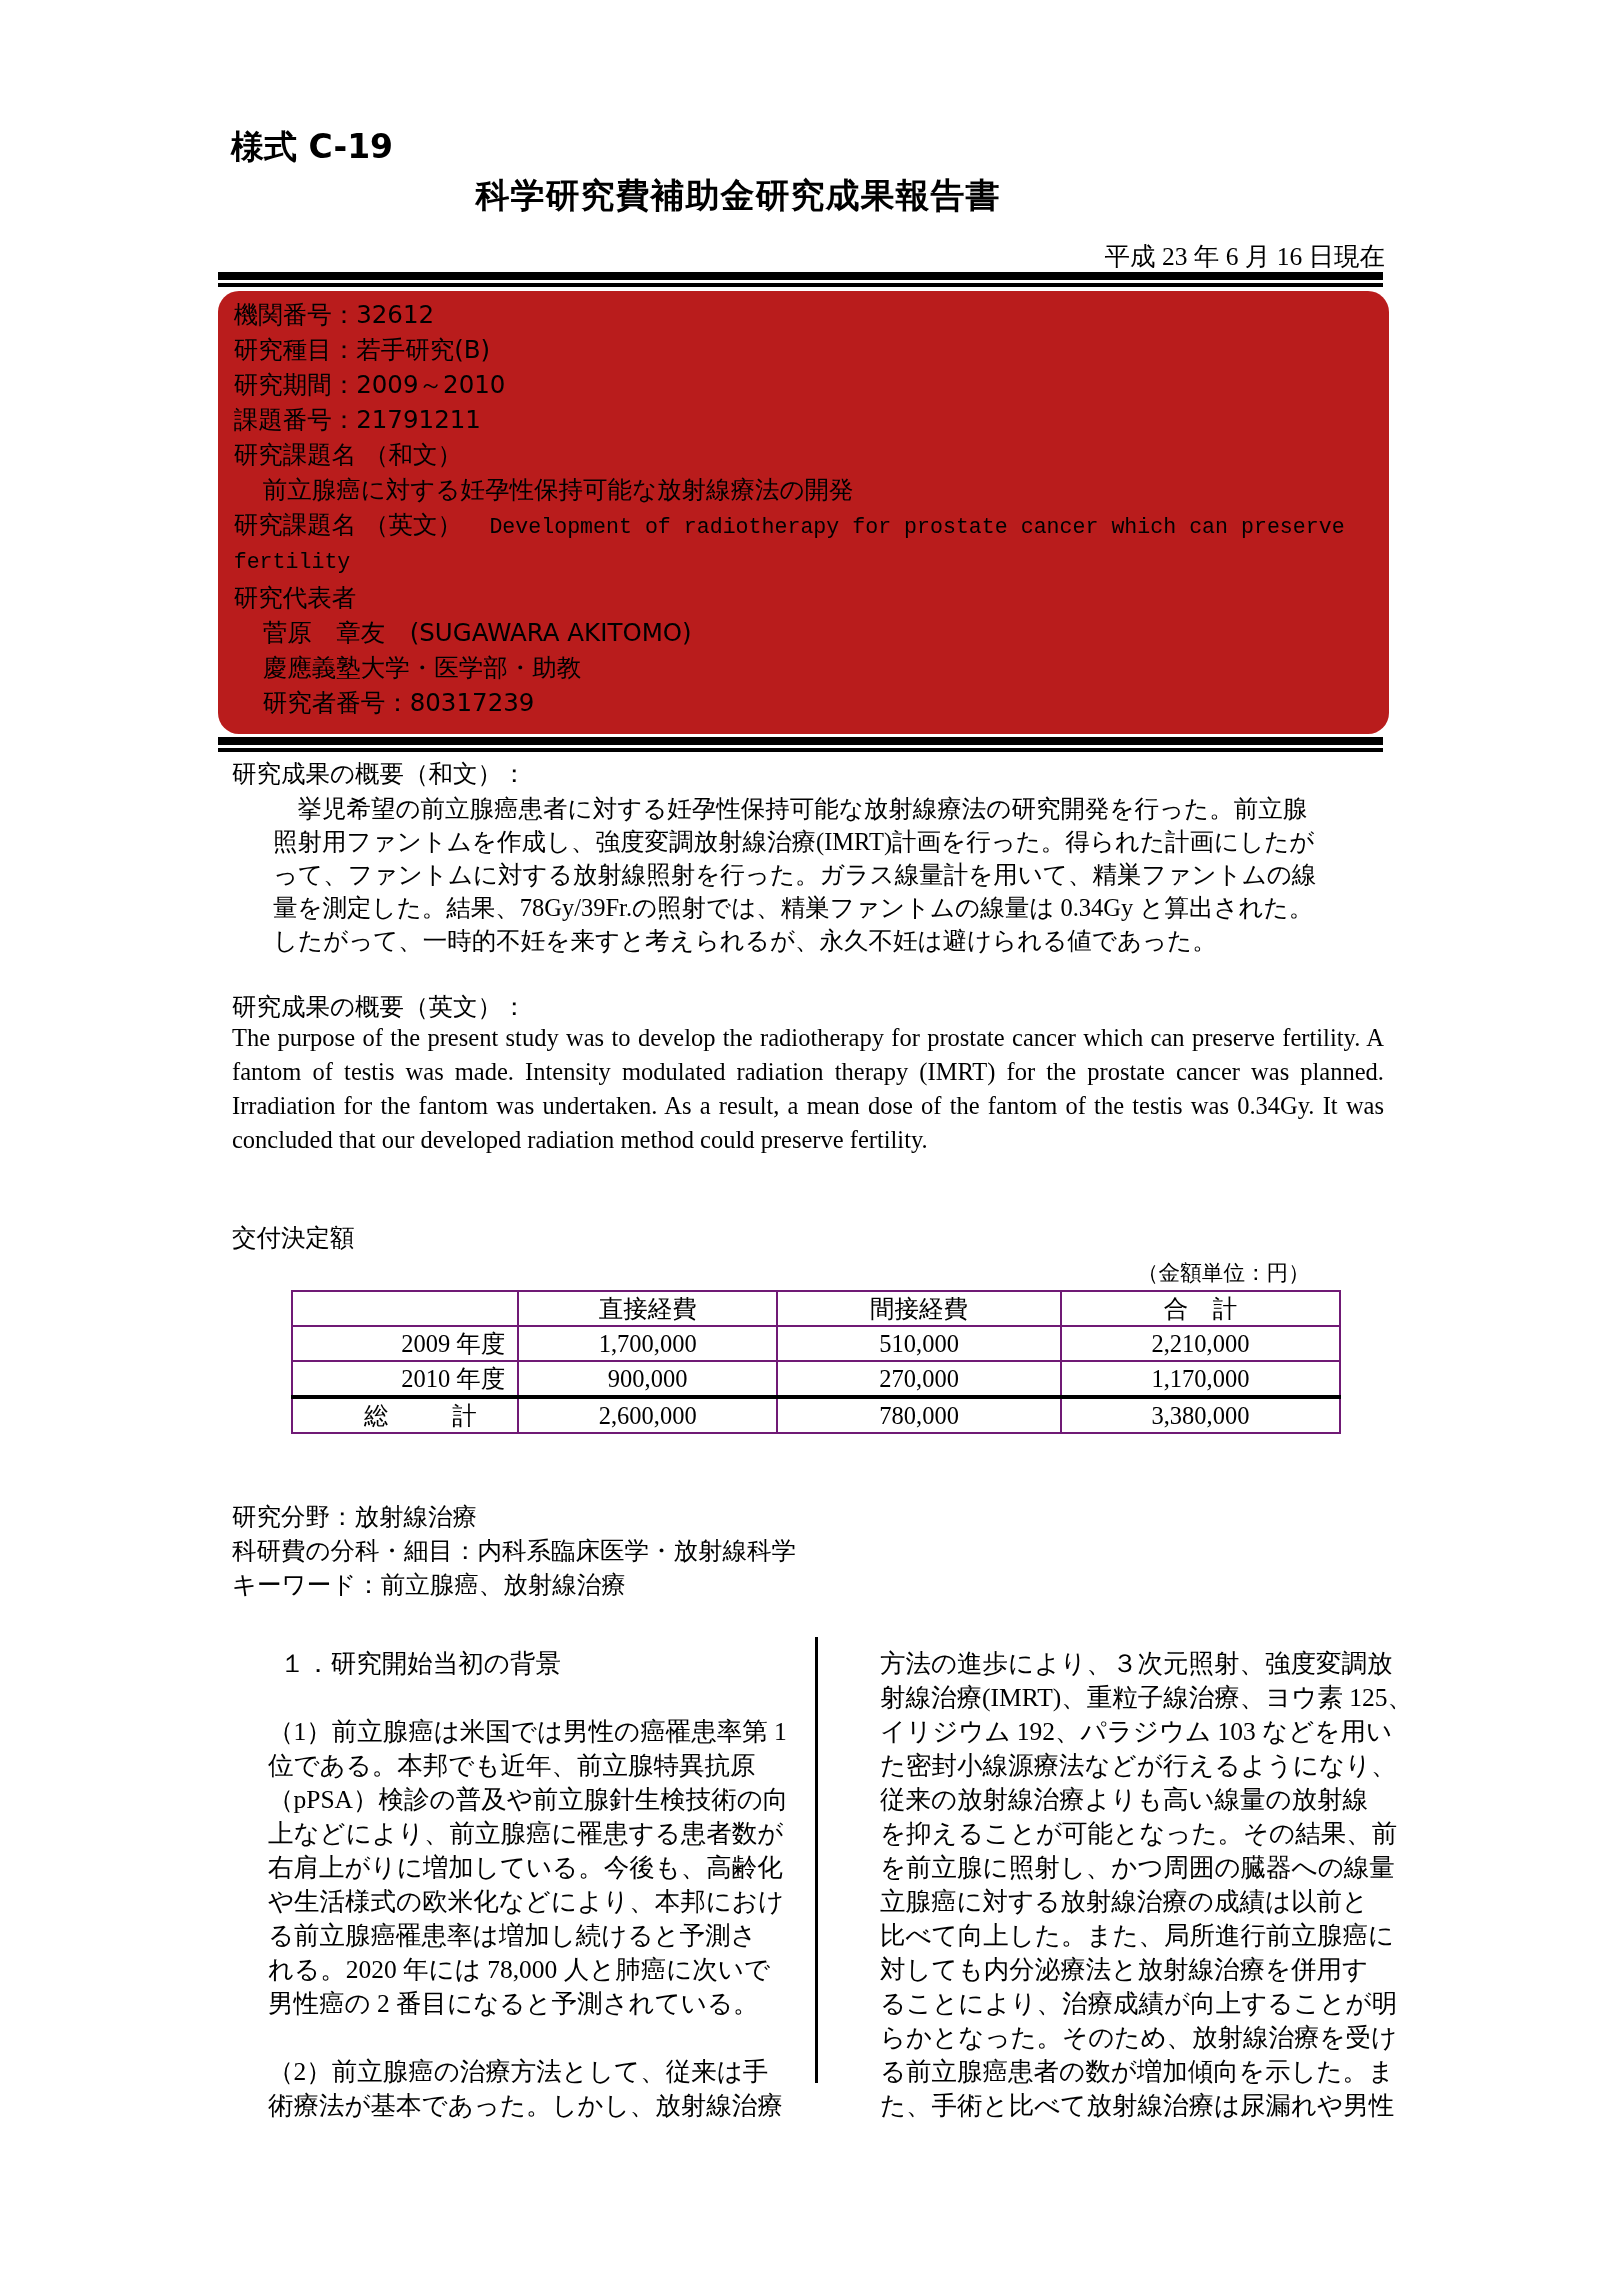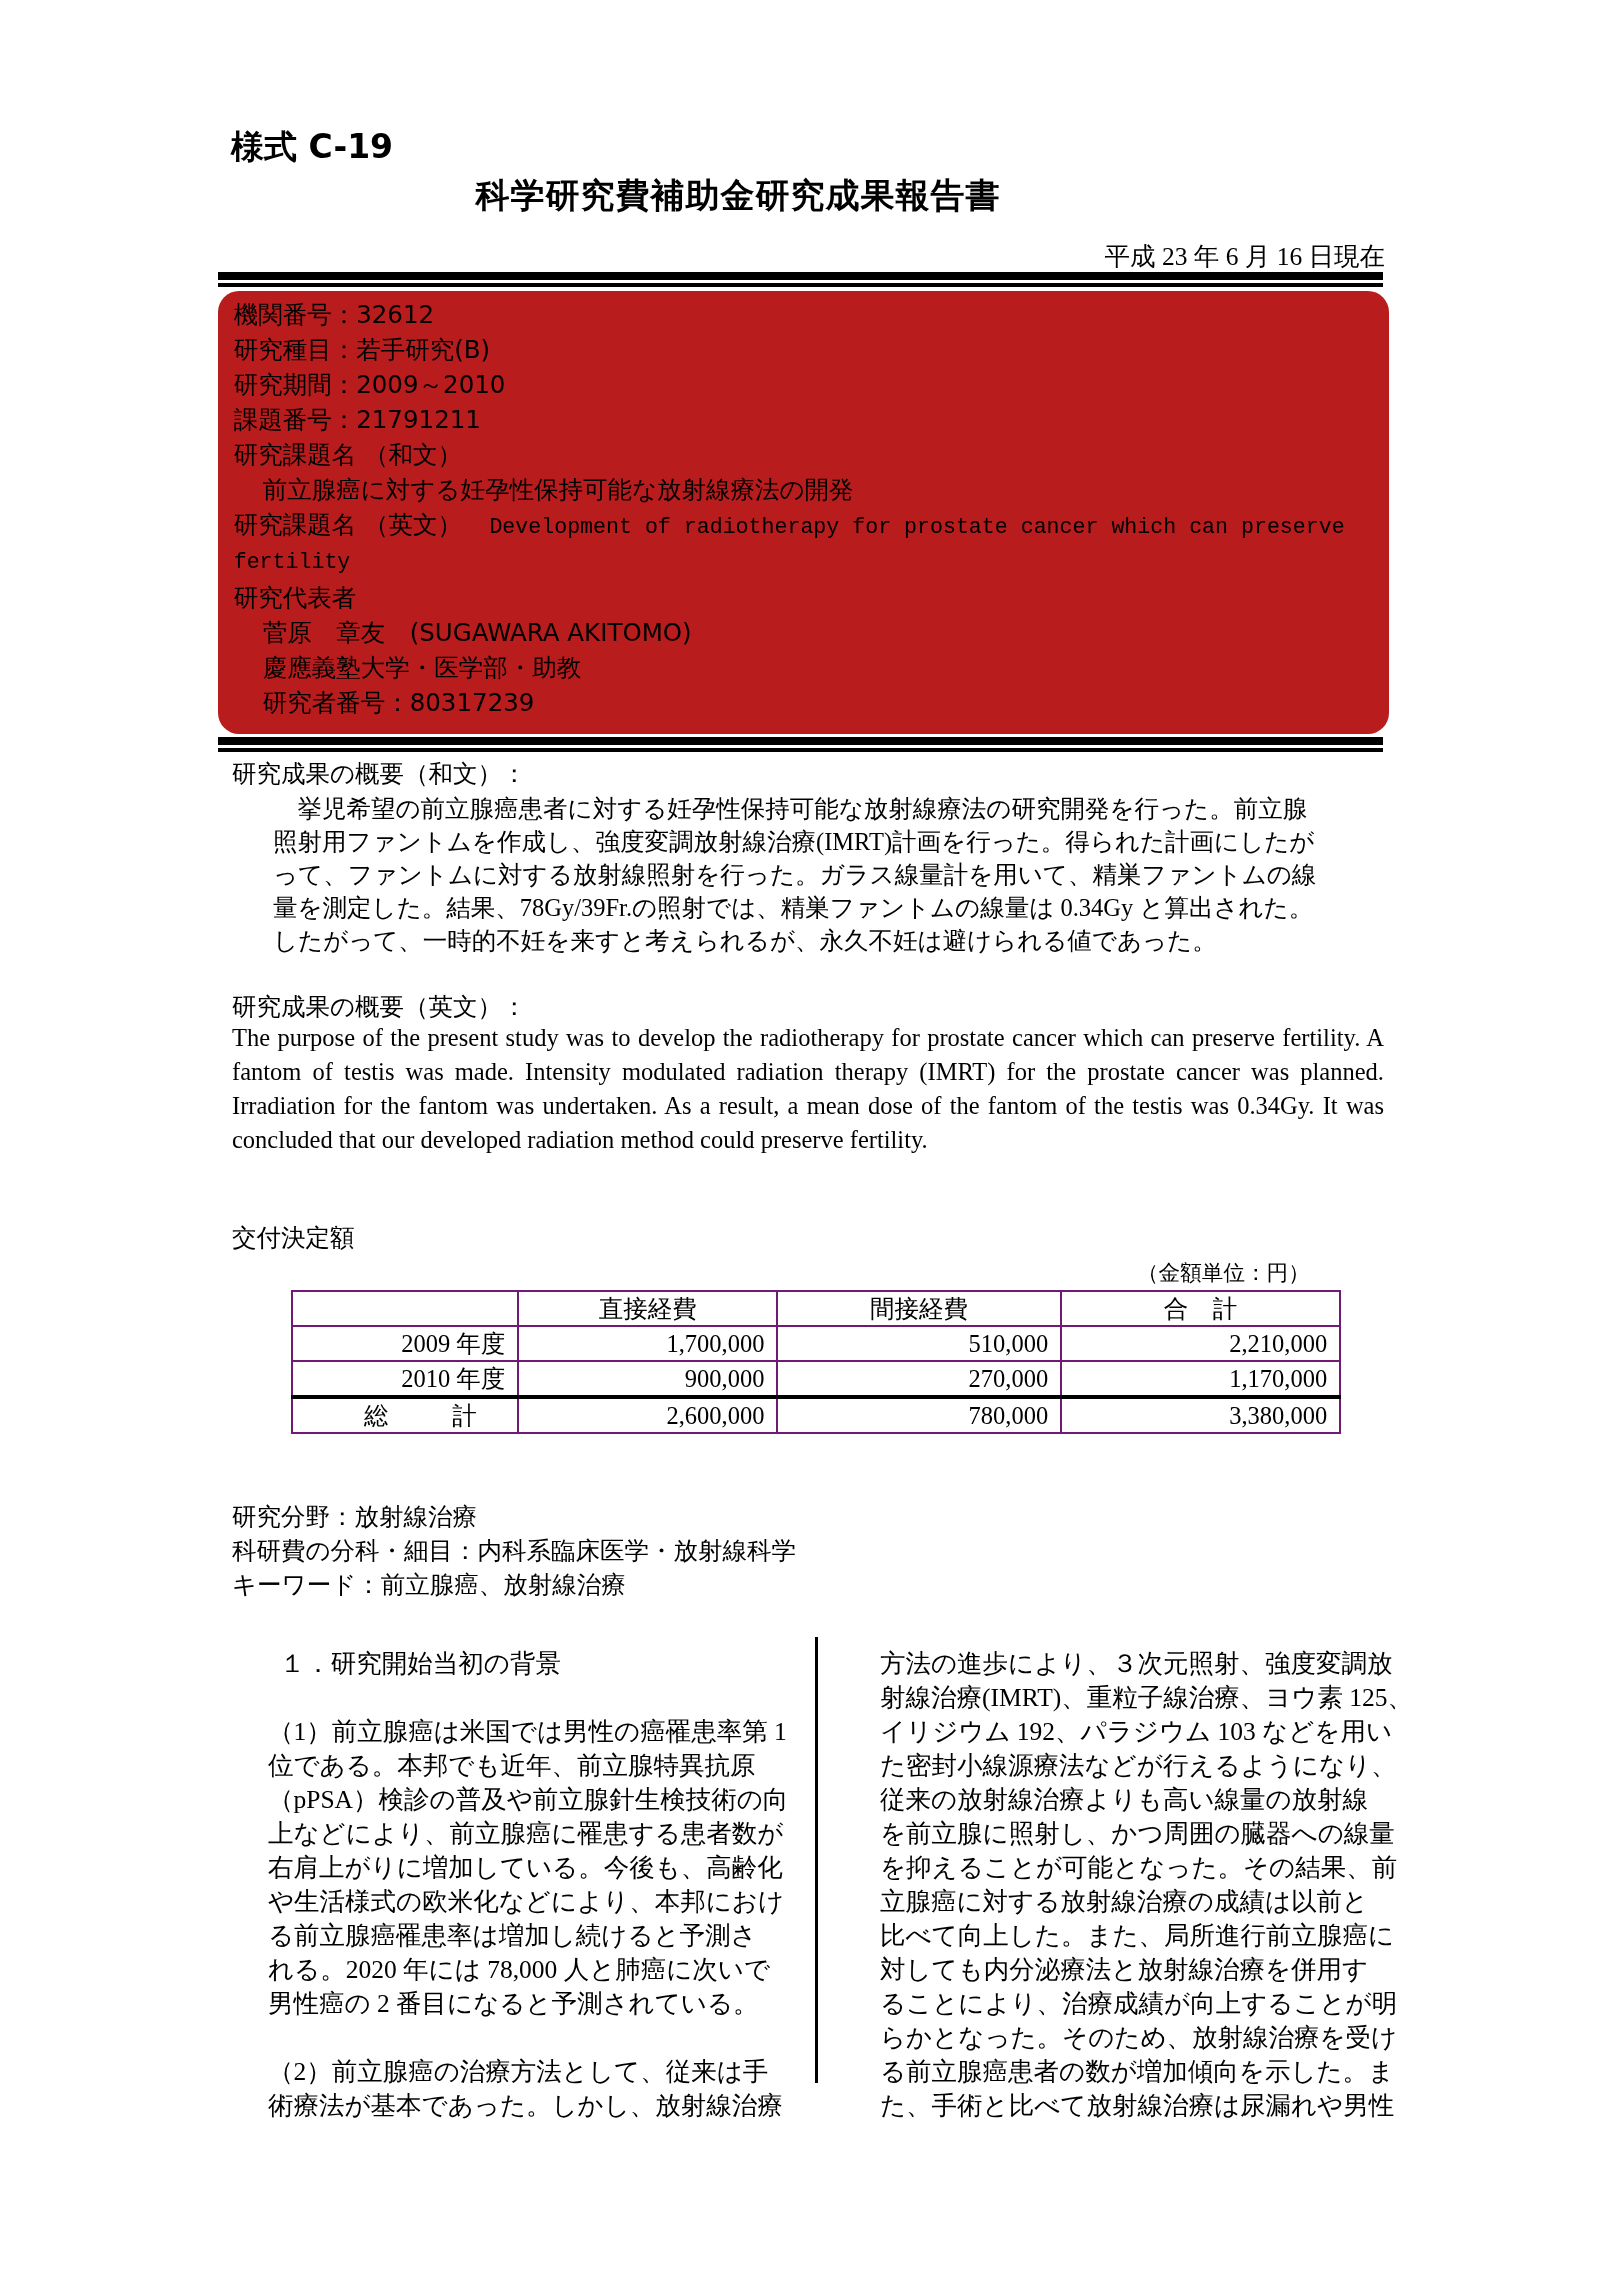--- a/index.html
+++ b/index.html
@@ -26,21 +26,21 @@
   .para { position: absolute; left: 232px; width: 1152px; font-size: 24.5px; line-height: 33px; }
   #jp-summary { top: 792px; margin-left: 41px; }
   #en-summary-label { top: 990px; }
   #en-summary { top: 1021px; text-align: justify; line-height: 34px; }
   #grant-label { top: 1221px; }
   #unit-label { position: absolute; left: 1137px; top: 1258px; font-size: 21.6px; }
 
   #budget-table { position: absolute; left: 291px; top: 1290px; width: 1050px; border-collapse: collapse; font-size: 24.5px; border: 2.9px solid #000; }
   #budget-table td, #budget-table th { border: 2px solid #701a75; height: 33px; padding: 0 11.8px; font-weight: normal; }
   #budget-table th { text-align: center; }
-  #budget-table td.num { text-align: right; margin-left: 18px; }
+  #budget-table td.num { text-align: center; margin-left: 18px; }
   #budget-table td.rowhead { text-align: right; }
   #budget-table tr.total td { border-top: 4.9px solid #000; }
   #budget-table tr.total td.rowhead { text-align: left; padding-left: 71px; letter-spacing: 19.6px; }
   .col1 { width: 201px; } .col2 { width: 235px; } .col3 { width: 260px; } .col4 { width: 255px; }
 
   #meta-lines { position: absolute; left: 232px; top: 1500px; font-size: 24.5px; line-height: 34px; }
 
   .col-text { position: absolute; width: 549px; font-size: 25.5px; line-height: 34px; margin-left: 36px; }
   #left-col { left: 232px; top: 1647px; }
   #right-col { left: 844px; top: 1647px; }
@@ -144,22 +144,22 @@
 </div>
 
 <div id="col-divider"></div>
 
 <div id="right-col" class="col-text serif">
   <div>方法の進歩により、３次元照射、強度変調放</div>
   <div>射線治療(IMRT)、重粒子線治療、ヨウ素 125、</div>
   <div>イリジウム 192、パラジウム 103 などを用い</div>
   <div>た密封小線源療法などが行えるようになり、</div>
   <div>従来の放射線治療よりも高い線量の放射線</div>
+  <div>を抑えることが可能となった。その結果、前</div>
   <div>を前立腺に照射し、かつ周囲の臓器への線量</div>
-  <div>を抑えることが可能となった。その結果、前</div>
   <div>立腺癌に対する放射線治療の成績は以前と</div>
   <div>比べて向上した。また、局所進行前立腺癌に</div>
   <div>対しても内分泌療法と放射線治療を併用す</div>
   <div>ることにより、治療成績が向上することが明</div>
   <div>らかとなった。そのため、放射線治療を受け</div>
   <div>る前立腺癌患者の数が増加傾向を示した。ま</div>
   <div>た、手術と比べて放射線治療は尿漏れや男性</div>
 </div>
 
 

